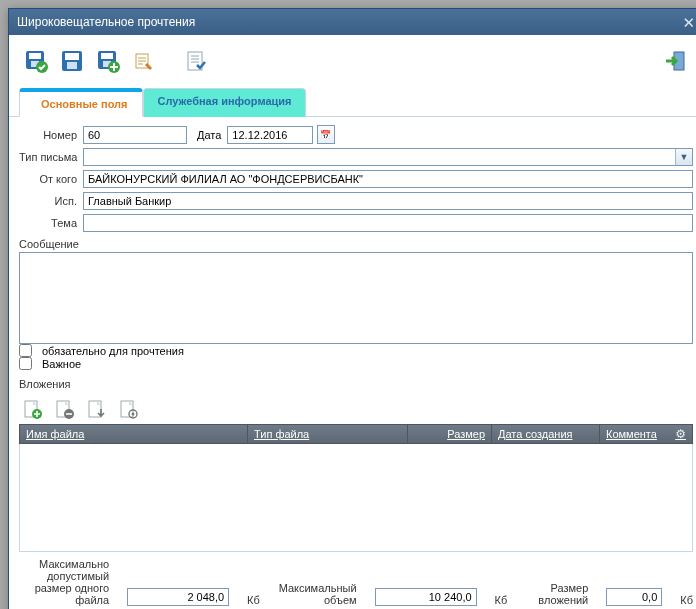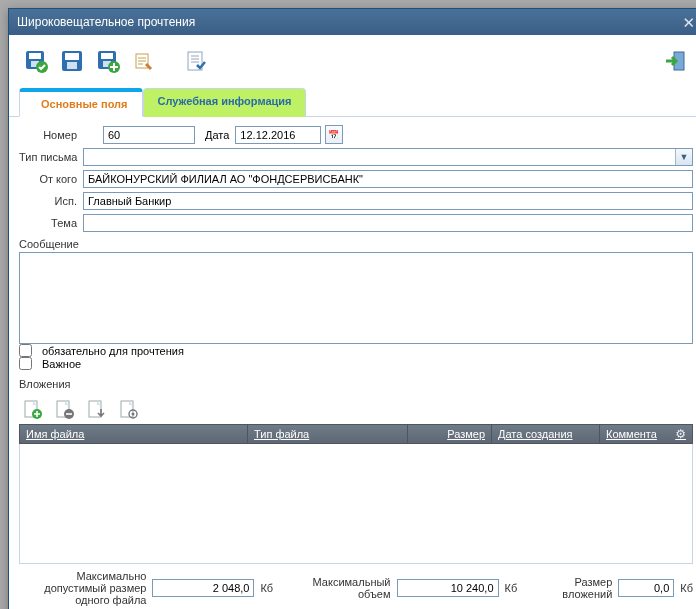--- a/index.html
+++ b/index.html
@@ -53,21 +53,21 @@
   .tabs {
     display: flex;
     padding: 0 10px;
     border-bottom: 1px solid #c7d6e7;
     gap: 0;
   }
   .tab {
     padding: 6px 14px;
     border: 1px solid #c7d6e7;
     border-bottom: none;
-    background: #bef264;
+    background: #5eead4;
     color: #2a6aa8;
     cursor: pointer;
     border-radius: 4px 4px 0 0;
     position: relative;
     bottom: -1px;
     font-weight: bold;
   }
   .tab.active {
     background: #fff;
     color: #e07c1c;
@@ -95,21 +95,21 @@
     white-space: nowrap;
   }
   .row-flex { display: flex; align-items: center; gap: 4px; }
   input[type="text"], textarea, select {
     font-family: inherit;
     font-size: 11px;
     padding: 2px 4px;
     border: 1px solid #7a9ab8;
     background: #fff;
   }
-  .num-input { width: 92px; margin-left: 20px; }
+  .num-input { width: 104px; }
   .date-label { margin-left: 6px; margin-right: 2px; }
   .date-input { width: 86px; }
   .date-btn {
     width: 18px; height: 19px;
     border: 1px solid #7a9ab8;
     background: linear-gradient(#fafcff,#eaf0f8);
     display:flex;align-items:center;justify-content:center;
     cursor:pointer;
     font-size: 9px;
   }
@@ -155,22 +155,22 @@
   .col5 { flex: 1; display:flex; justify-content:space-between; }
   .grid-body {
     flex:1;
     border:1px solid #c7d6e7;
     border-top:none;
     background:#fff;
     min-height: 64px;
   }
   .footer {
     display:flex;
-    align-items:center;
-    gap:6px;
+    align-items:flex-end;
+    gap:18px;
     padding-top:6px;
     font-size: 11px;
     flex-wrap: nowrap;
   }
   .footer-lbl { text-align:right; color:#333; line-height:1.1; }
   .footer-lbl.multi { width:130px; }
   .footer input {
     text-align:right;
     width:102px;
   }

